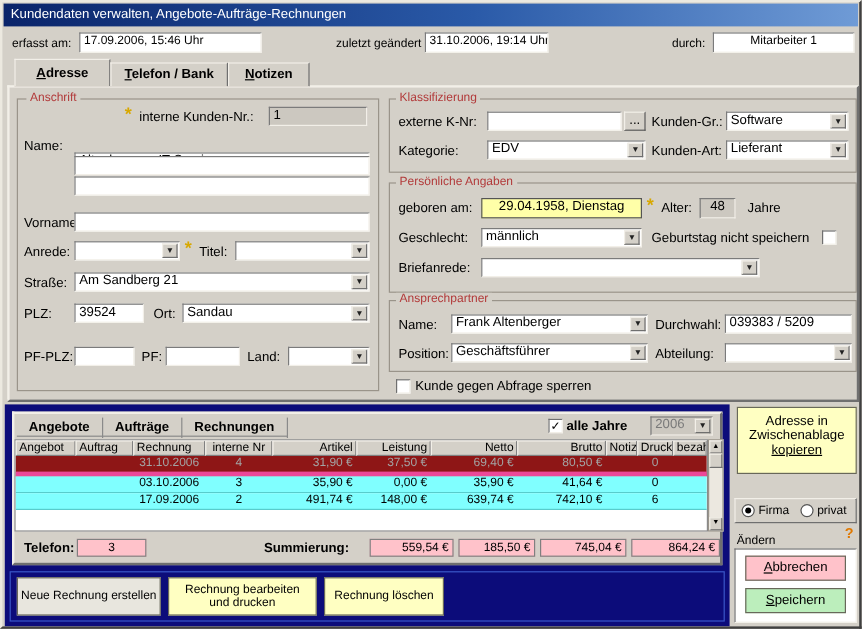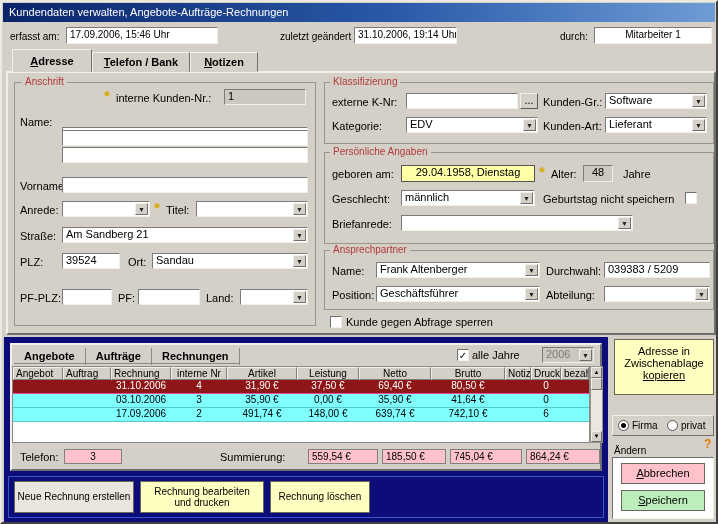--- a/index.html
+++ b/index.html
@@ -1,21 +1,21 @@
 <!DOCTYPE html>
 <html><head>
 <meta charset="utf-8">
 <style>
 *{margin:0;padding:0;box-sizing:border-box}
 body{font-family:"Liberation Sans",sans-serif;background:#808080}
 .window{position:relative;width:718px;height:524px;background:#d4d0c8;border:2px solid;border-color:#ece9e0 #404040 #404040 #ece9e0;overflow:hidden}
 .titlebar{position:absolute;left:1px;top:1px;width:712px;height:19px;background:linear-gradient(90deg,#0a246a,#2a5aa8 55%,#6f9bd6);color:#fff;font-weight:normal;font-size:11px;line-height:19px;padding-left:6px;white-space:nowrap}
 .lbl{position:absolute;font-size:11px;color:#000;white-space:nowrap}
 .s10{font-size:10px}
-.b{font-weight:normal}
+.b{font-weight:bold}
 .field{position:absolute;background:#fff;border:1px solid;border-color:#7b7b7b #f2efe8 #f2efe8 #7b7b7b;font-size:11px;line-height:13px;padding:0 3px;white-space:nowrap;overflow:hidden}
 .f10{font-size:10px}
 .grayf{background:#ccc8c0}
 .yellowf{background:#ffffa8;border:1px solid #555;text-align:center}
 .combo{padding-right:16px}
 .dd{position:absolute;right:1px;top:1px;bottom:1px;width:13px;background:#d4d0c8;border:1px solid;border-color:#f2efe8 #6f6f6f #6f6f6f #f2efe8;font-size:7px;line-height:11px;text-align:center;color:#222}
 .group{position:absolute;border:1px solid #9a948a}
 .gtitle{position:absolute;font-size:10px;color:#b23a3a;background:#d4d0c8;padding:0 3px;white-space:nowrap}
 .btn{position:absolute;background:#d4d0c8;border:1px solid;border-color:#f2efe8 #5a5a5a #5a5a5a #f2efe8;font-size:11px;text-align:center;cursor:default;overflow:hidden}
 .btn-y{background:#ffffc2;border:1px solid #68685a}
@@ -25,24 +25,24 @@
 .tab{position:absolute;background:#d4d0c8;border:1px solid;border-color:#f2efe8 #6f6f6f #d4d0c8 #f2efe8;font-size:11px;font-weight:bold;text-align:center;z-index:3}
 .panel{position:absolute;background:#d4d0c8;border:2px solid;border-color:#f2efe8 #6f6f6f #6f6f6f #f2efe8}
 .ufl::first-letter{text-decoration:underline}
 .navy{position:absolute;background:#0c0c7a}
 .cb{position:absolute;width:12px;height:12px;background:#fff;border:1px solid;border-color:#6f6f6f #f2efe8 #f2efe8 #6f6f6f;font-size:10px;line-height:11px;text-align:center}
 .ltab{display:inline-block;height:17px;line-height:16px;padding:0 10px;font-size:11px;font-weight:bold;border-right:1px solid #8a8a8a}
 .tablewrap{position:absolute;background:#fff;border:1px solid #8a8a8a;overflow:hidden}
 .grid{display:grid;grid-template-columns:50px 48px 60px 56px 70px 62px 72px 74px 26px 30px 28px}
 .hc{background:#d4d0c8;border:1px solid;border-color:#f2efe8 #808080 #808080 #f2efe8;font-size:10px;line-height:11px;height:13px;padding:0 2px;overflow:hidden;white-space:nowrap}
 .cell{font-size:10px;line-height:12px;height:13px;padding:0 3px;overflow:hidden;white-space:nowrap}
-.r{text-align:center}.ctr{text-align:center}
-.row-sel{background:#8e1616;color:#ffffff;border-bottom:1px solid #ec4899}
+.r{text-align:right}.ctr{text-align:center}
+.row-sel{background:#8e1616;color:#a3a3a3;border-bottom:4px solid #ec4899}
 .row-cyan{background:#80ffff;border-bottom:1px solid #58cccc}
-.pink{position:absolute;background:#ffc2ca;border:1px solid #808080;font-size:10px;line-height:13px;padding:0 3px;text-align:left}
+.pink{position:absolute;background:#ffc2ca;border:1px solid #808080;font-size:10px;line-height:13px;padding:0 3px;text-align:right}
 .req{position:absolute;color:#d8a800;font-size:15px;font-weight:bold;line-height:12px}
 .sbar{position:absolute;width:13px;background:#ece8e0;border:1px solid #9a948a}
 .sbtn{height:11px;background:#d4d0c8;border:1px solid;border-color:#f2efe8 #6f6f6f #6f6f6f #f2efe8;font-size:6px;line-height:9px;text-align:center}
 .sdown{position:absolute;bottom:0;left:0;right:0}
 .sthumb{height:12px;background:#d4d0c8;border:1px solid;border-color:#f2efe8 #6f6f6f #6f6f6f #f2efe8}
 .radio{position:absolute;width:11px;height:11px;border-radius:50%;background:#fff;border:1px solid #555}
 .dot{width:5px;height:5px;border-radius:50%;background:#000;margin:2px 0 0 2px}
 .prewrap{white-space:pre-line}
 .whitebox{position:absolute;background:#fff;border:1px solid;border-color:#6f6f6f #f2efe8 #f2efe8 #6f6f6f}
 .bluebox{position:absolute;border:1px solid #3a57c8}

